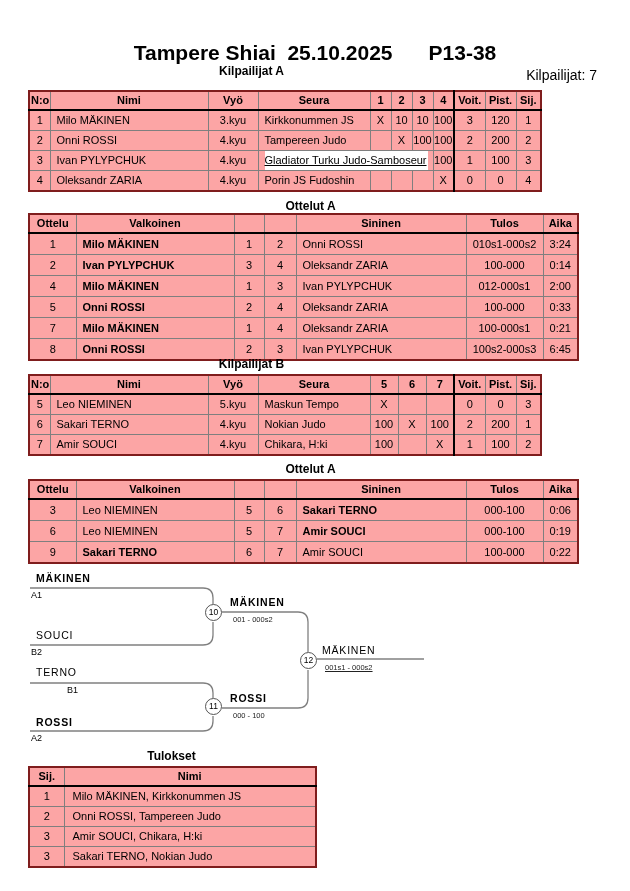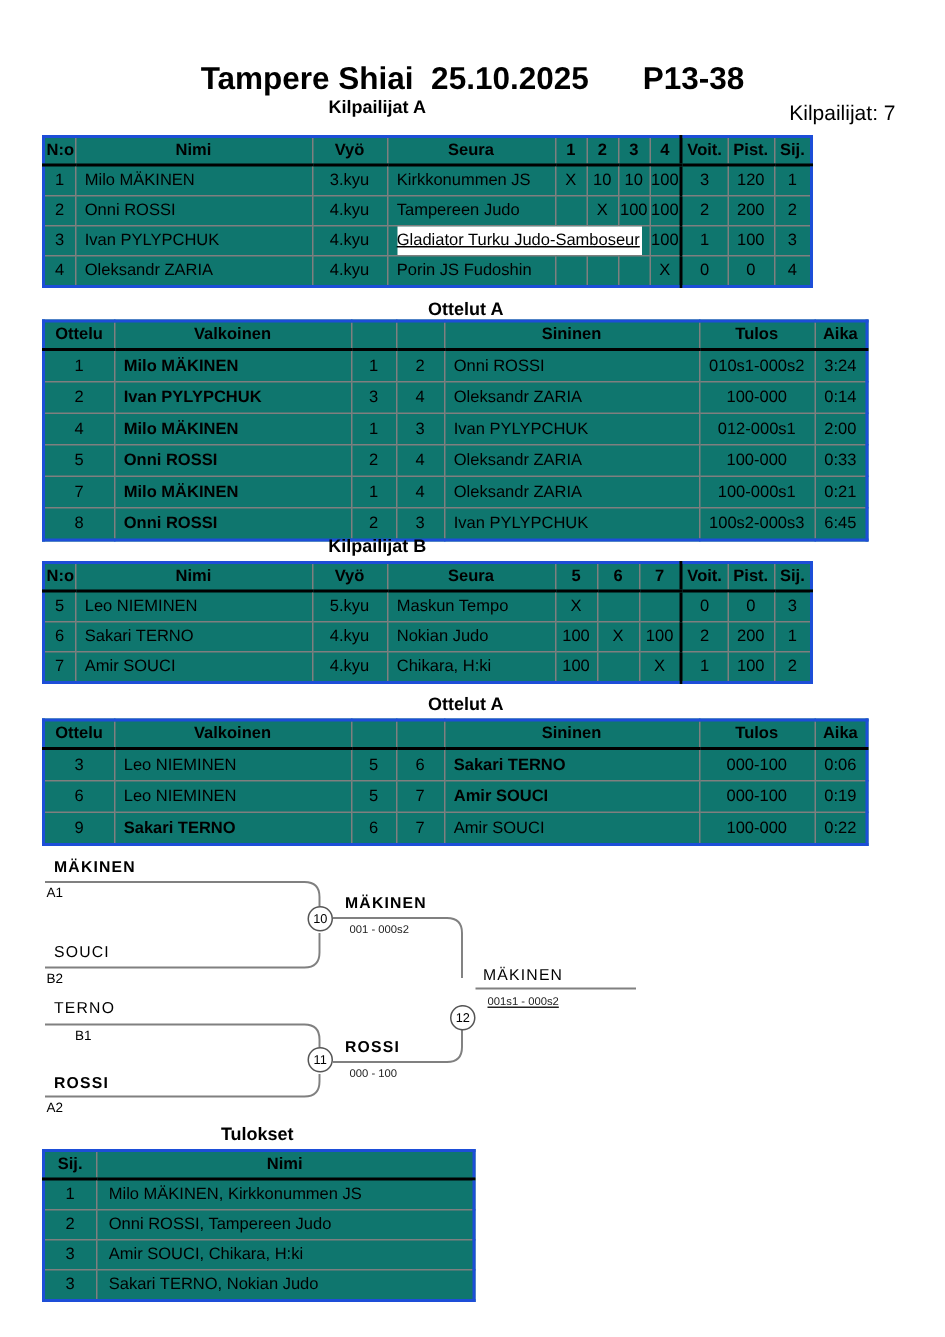--- a/index.html
+++ b/index.html
@@ -5,22 +5,22 @@
   html,body{margin:0;padding:0;background:#fff;}
   .page{position:relative;width:630px;height:891px;background:#fff;color:#000;
         font-family:"Liberation Sans",sans-serif;overflow:hidden;}
 
   .title-row{position:absolute;top:41px;left:0;width:630px;display:flex;
              justify-content:center;gap:36px;font-size:21px;font-weight:bold;white-space:pre;}
 
   .sec-lbl{position:absolute;font-size:12px;font-weight:bold;text-align:center;}
   .kilp-count{position:absolute;left:430px;top:67px;width:167px;text-align:right;font-size:14px;}
 
-  table{position:absolute;border-collapse:collapse;table-layout:fixed;background:#0f766e;
-        border:2px solid #1d4ed8;}
+  table{position:absolute;border-collapse:collapse;table-layout:fixed;background:#fca5a5;
+        border:2px solid #7f1d1d;}
   th,td{border:1px solid #7f7f7f;padding:0;font-size:11px;white-space:nowrap;overflow:hidden;}
   th{border-bottom:2px solid #000;font-weight:bold;height:17px;line-height:17px;text-align:center;}
   td{height:19px;line-height:19px;text-align:center;}
   .matches td{height:20px;line-height:20px;}
   .tl{text-align:left;padding:0 0 0 6px;overflow:hidden;}
   .b{font-weight:bold;}
   td.thick-l,th.thick-l{border-left:2px solid #000;}
   td.club{position:relative;overflow:visible;}
   td.club .ovf{position:absolute;left:6px;top:0;height:100%;white-space:nowrap;
                background:#fff;z-index:2;padding-right:1px;text-decoration:underline;}
@@ -337,25 +337,25 @@
       <path d="M317 659 H424"></path>
     </g>
   </svg>
   <div class="bk b" style="left:36px;top:572px;">MÄKINEN</div>
   <div class="seed" style="left:31px;top:590px;">A1</div>
   <div class="bk" style="left:36px;top:629px;">SOUCI</div>
   <div class="seed" style="left:31px;top:647px;">B2</div>
   <div class="mcircle" style="left:205px;top:604px;">10</div>
   <div class="bk b" style="left:230px;top:596px;">MÄKINEN</div>
   <div class="score" style="left:233px;top:615px;">001 - 000s2</div>
-  <div class="mcircle" style="left:300px;top:652px;margin-top:18px;">12</div>
+  <div class="mcircle" style="left:300px;top:652px;">12</div>
   <div class="bk" style="left:322px;top:644px;">MÄKINEN</div>
   <div class="score" style="left:325px;top:663px;text-decoration:underline;">001s1 - 000s2</div>
   <div class="bk" style="left:36px;top:666px;">TERNO</div>
-  <div class="seed" style="left:14px;top:685px;padding-left:36px;">B1</div>
+  <div class="seed" style="left:31px;top:685px;padding-left:36px;">B1</div>
   <div class="mcircle" style="left:205px;top:698px;">11</div>
   <div class="bk b" style="left:230px;top:692px;">ROSSI</div>
   <div class="score" style="left:233px;top:711px;">000 - 100</div>
   <div class="bk b" style="left:36px;top:716px;">ROSSI</div>
   <div class="seed" style="left:31px;top:733px;">A2</div>
 
   <div class="sec-lbl" style="left:28px;top:749px;width:287px;">Tulokset</div>
   <table class="results-table" style="left:28px;top:766px;width:287px;">
     <colgroup>
         <col style="width:35px">

